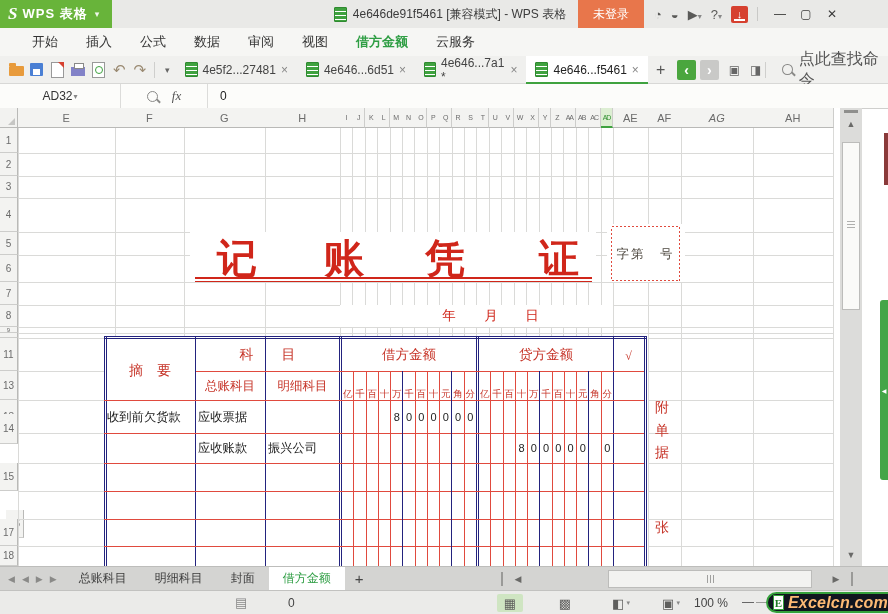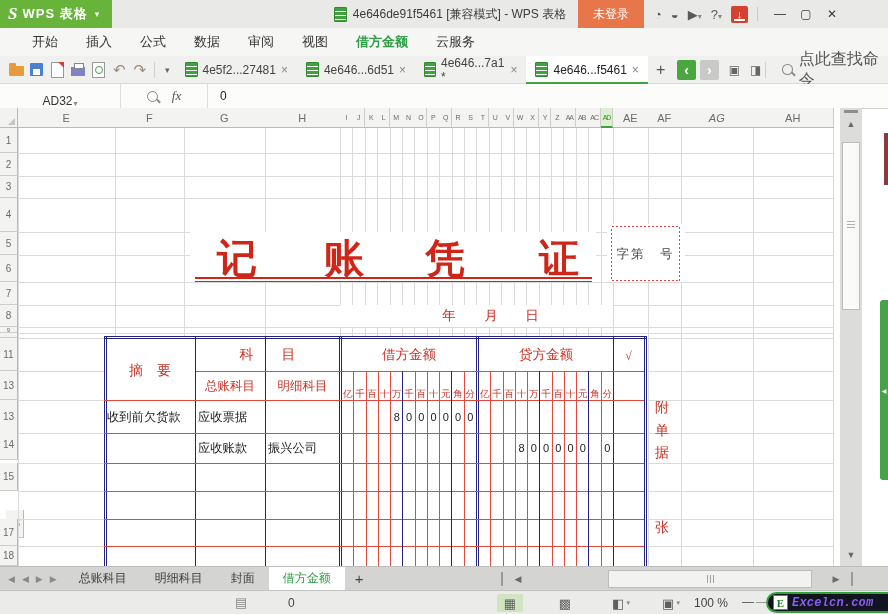--- a/index.html
+++ b/index.html
@@ -51,21 +51,21 @@
   .nav-btn{width:20px;height:20px;border-radius:2px;display:flex;align-items:center;justify-content:center;color:#fff;font-size:14px;font-weight:bold;margin-left:4px;}
   .nav-btn.prev{background:#4aa63e;}
   .nav-btn.next{background:#c9c9c7;}
   .mini-ico{font-size:12px;color:#666;margin-left:10px;}
   .search-box{display:flex;align-items:center;gap:6px;margin-left:12px;}
   .mag{width:9px;height:9px;border:1.5px solid #8a8a88;border-radius:50%;position:relative;}
   .mag::after{content:"";position:absolute;left:8px;top:8px;width:5px;height:1.5px;background:#8a8a88;transform:rotate(45deg);}
   .search-hint{font-size:16px;color:#555;}
   
   .formulabar{position:absolute;left:0;top:84px;width:888px;height:24px;background:#fcfcfa;border-bottom:1px solid #cfcfcd;display:flex;align-items:center;}
-  .namebox{width:120px;height:24px;display:flex;align-items:flex-end;justify-content:center;font-size:12px;color:#333;gap:1px;}
+  .namebox{width:120px;height:24px;display:flex;align-items:center;justify-content:center;font-size:12px;color:#333;gap:1px;}
   .namebox .crt{font-size:8px;color:#888;}
   .fb-div{width:1px;height:24px;background:#dcdcda;}
   .fb-icons{width:86px;display:flex;align-items:center;justify-content:center;gap:14px;}
   .fx{font-family:"Liberation Serif",serif;font-style:italic;font-size:13px;color:#555;}
   .fb-value{flex:1;font-size:12px;color:#222;padding-left:12px;}
   
   .sheet{position:absolute;left:0;top:108px;width:840px;height:458px;background:#fff;overflow:hidden;}
   .corner{position:absolute;left:0;top:0;width:18px;height:20px;background:#f2f2f0;border-right:1px solid #b9b9b7;border-bottom:1px solid #b9b9b7;box-sizing:border-box;}
   .corner::after{content:"";position:absolute;right:2px;bottom:2px;border-style:solid;border-width:0 0 7px 7px;border-color:transparent transparent #c6c6c4 transparent;}
   .colh{position:absolute;top:0;height:20px;background:#f3f3f1;border-right:1px solid #cdcdcb;border-bottom:1px solid #b9b9b7;box-sizing:border-box;
@@ -107,21 +107,21 @@
   .sb-mode{position:absolute;left:235px;top:4px;font-size:13px;color:#888;}
   .sb-val{position:absolute;left:288px;top:5px;font-size:12px;color:#444;}
   .sb-ico{position:absolute;top:3px;width:26px;height:18px;display:flex;align-items:center;justify-content:center;font-size:13px;color:#5f5f5d;border-radius:2px;gap:2px;}
   .sb-ico .crt{font-size:7px;color:#888;}
   .sb-ico.on{background:#cfe5c2;}
   .sb-zoom{position:absolute;left:694px;top:5px;font-size:12px;color:#444;}
   .sb-minus{position:absolute;left:742px;top:4px;font-size:12px;color:#555;}
   .sb-line{position:absolute;left:756px;top:11px;width:70px;height:1px;background:#9a9a98;}
   .brand{position:absolute;left:766px;top:1px;width:122px;height:21px;background:#10151f;border:2px solid #35a13b;border-right:none;border-radius:11px 0 0 11px;display:flex;align-items:center;gap:4px;padding-left:5px;box-sizing:border-box;}
   .brand .e{width:13px;height:13px;background:#fff;border:1px solid #35a13b;color:#1c7a22;font-family:"Liberation Serif",serif;font-weight:bold;font-size:11px;display:flex;align-items:center;justify-content:center;}
-  .brand .bn{color:#8b5cf6;font-size:12px;font-weight:bold;font-style:italic;letter-spacing:.2px;font-family:Liberation Mono, monospace;}
+  .brand .bn{color:#fdba74;font-size:16px;font-weight:bold;font-style:italic;letter-spacing:.2px;}
 </style>
 </head>
 <body>
 
 <div id="app">
 
   <div class="titlebar">
     <div class="logo">
       <span class="s">S</span>
       <span class="lt">WPS 表格</span>
@@ -264,21 +264,21 @@
       <div class="rowh" style="top: 90px; height: 34px;">4</div>
       <div class="rowh" style="top: 124px; height: 23px;">5</div>
       <div class="rowh" style="top: 147px; height: 27px;">6</div>
       <div class="rowh" style="top: 174px; height: 23px;">7</div>
       <div class="rowh" style="top: 197px; height: 22px;">8</div>
       <div class="rowh" style="top: 219px; height: 6px; font-size: 6px;">9</div>
       <div class="rowh" style="top: 225px; height: 5px; font-size: 6px;"></div>
       <div class="rowh" style="top: 230px; height: 33px;">11</div>
       <div class="rowh" style="top: 263px; height: 29px;">13</div>
       <div class="rowh" style="top: 292px; height: 33px;">13</div>
-      <div class="rowh" style="top: 322px; height: 30px;">14</div>
+      <div class="rowh" style="top: 306px; height: 30px;">14</div>
       <div class="rowh" style="top: 355px; height: 28px;">15</div>
       <div class="rowh" style="top: 402px; height: 28px; margin-left: 6px;">16</div>
       <div class="rowh" style="top: 411px; height: 27px;">17</div>
       <div class="rowh" style="top: 438px; height: 20px;">18</div>
       <div style="position: absolute; left: 0px; top: 0px; width: 840px; height: 458px; pointer-events: none;">
         <svg width="840" height="458" style="position:absolute;left:0;top:0" shape-rendering="crispEdges">
           <line x1="18.5" y1="20" x2="18.5" y2="458" stroke="#dadad8" stroke-width="1"></line>
           <line x1="115.5" y1="20" x2="115.5" y2="458" stroke="#dadad8" stroke-width="1"></line>
           <line x1="184.5" y1="20" x2="184.5" y2="458" stroke="#dadad8" stroke-width="1"></line>
           <line x1="265.5" y1="20" x2="265.5" y2="458" stroke="#dadad8" stroke-width="1"></line>

